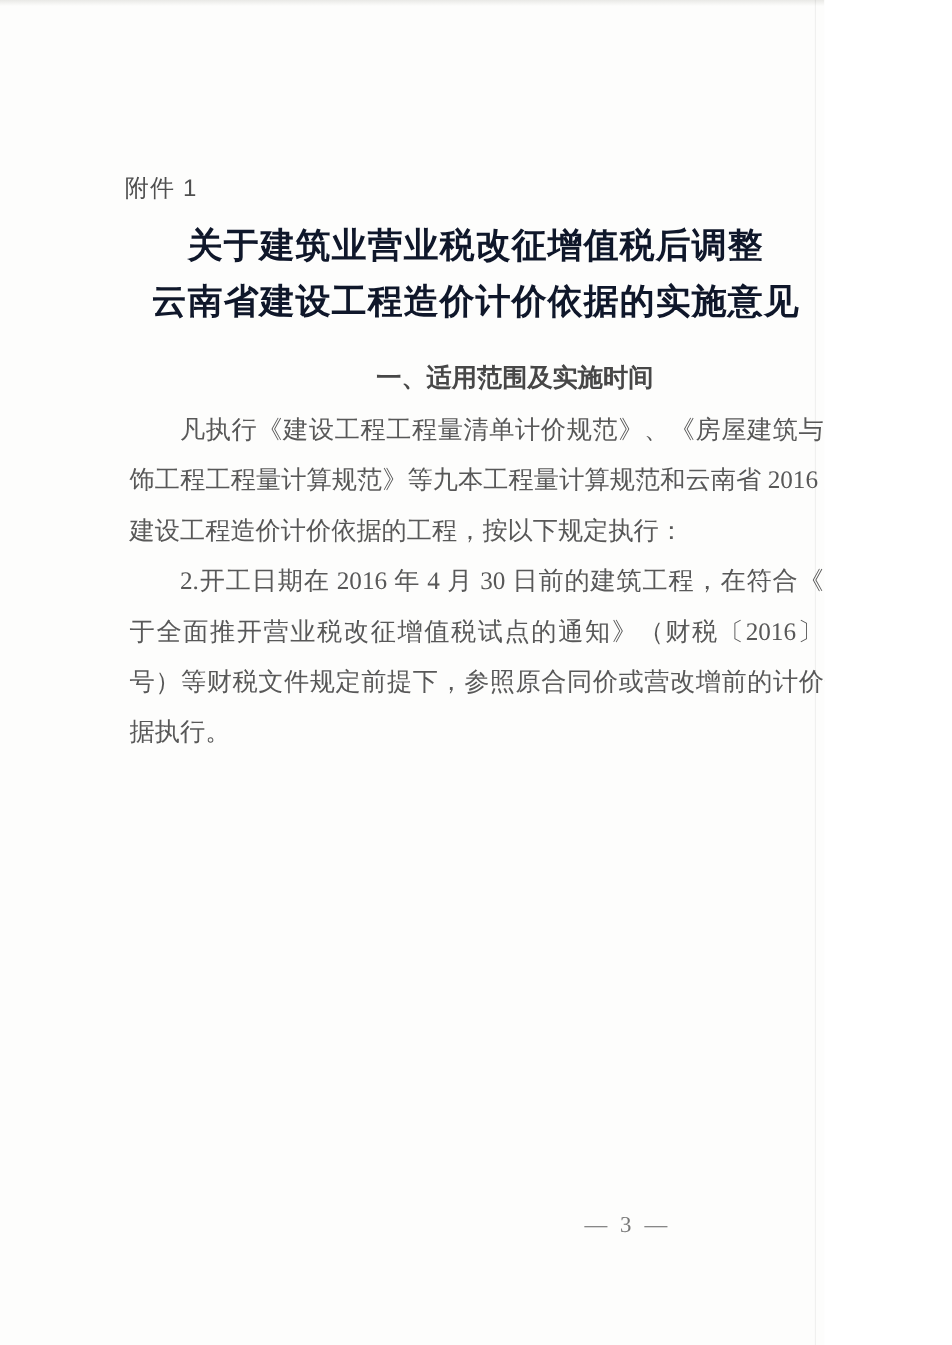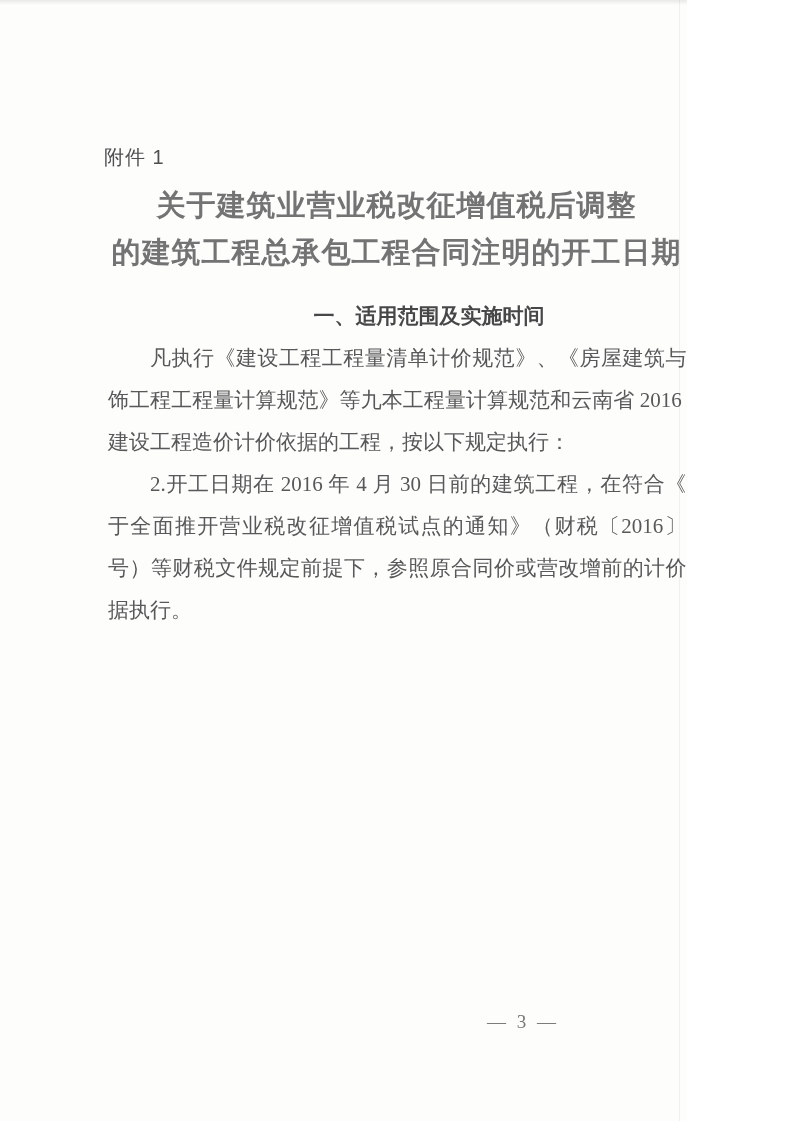--- a/index.html
+++ b/index.html
@@ -50,21 +50,21 @@
     position: absolute;
     top: 182px;
     left: 0;
     width: 793px;
     margin: 0;
     text-align: center;
     font-family: "Liberation Serif", "DejaVu Serif", serif;
     font-size: 29px;
     line-height: 47px;
     font-weight: 700;
-    color: #737373;
+    color: #0f172a;
     letter-spacing: 1px;
   }
   .title .title-line {
     display: block;
   }
   .doc-body {
     position: absolute;
     top: 295px;
     left: 108px;
     width: 600px;
@@ -104,21 +104,21 @@
 
 <div class="sheet">
 
   <div class="scan-edge-top"></div>
   <div class="scan-edge-right"></div>
 
   <div class="attachment">附件 1</div>
 
   <h1 class="title">
     <span class="title-line">关于建筑业营业税改征增值税后调整</span>
-    <span class="title-line">的建筑工程总承包工程合同注明的开工日期</span>
+    <span class="title-line">云南省建设工程造价计价依据的实施意见</span>
   </h1>
 
   <div class="doc-body">
     <h2>一、适用范围及实施时间</h2>
     <p>凡执行《建设工程工程量清单计价规范》、《房屋建筑与装饰工程工程量计算规范》等九本工程量计算规范和云南省 2016 版建设工程造价计价依据的工程，按以下规定执行：</p>
     <p>2.开工日期在 2016 年 4 月 30 日前的建筑工程，在符合《关于全面推开营业税改征增值税试点的通知》（财税〔2016〕36 号）等财税文件规定前提下，参照原合同价或营改增前的计价依据执行。</p>
   </div>
 
   <div class="page-number">— 3 —</div>
 

